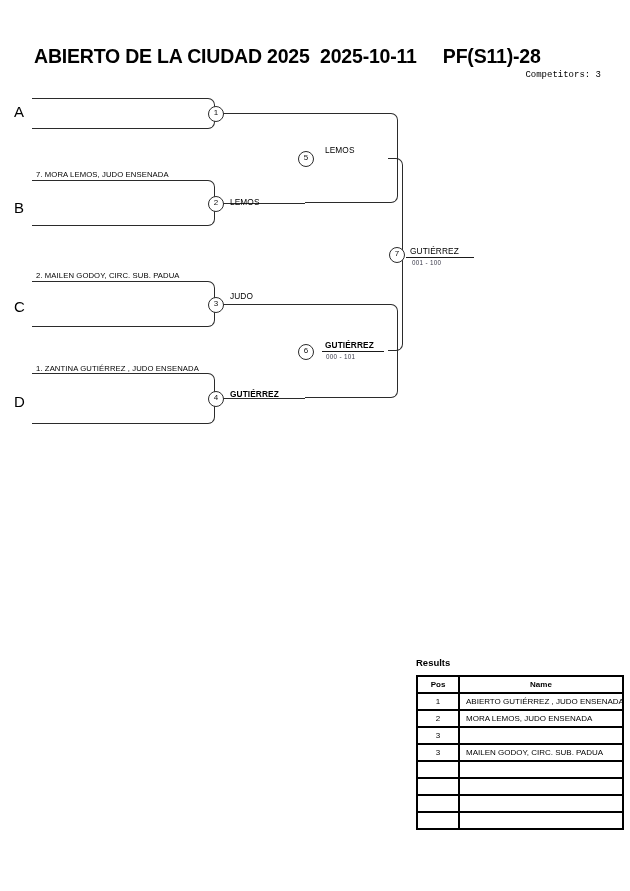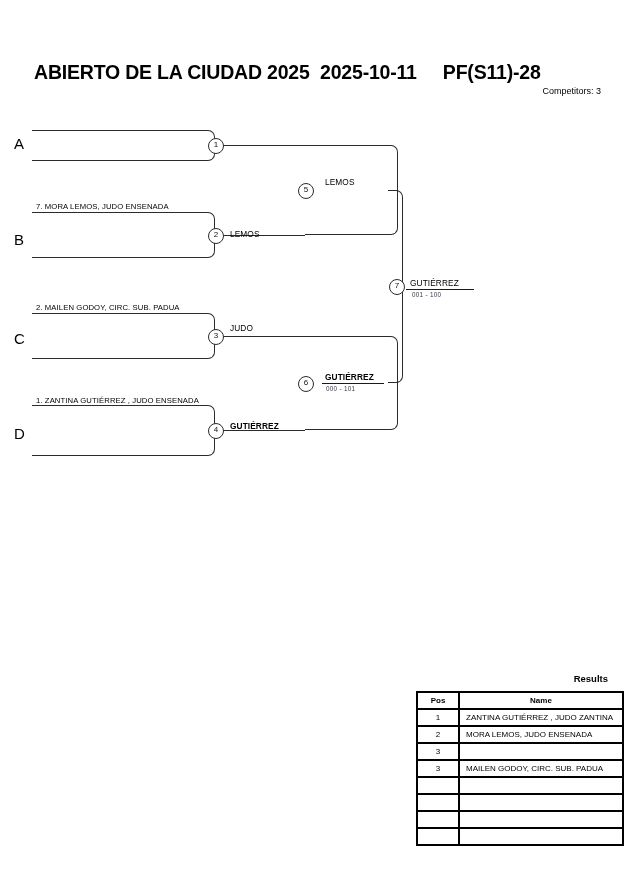--- a/index.html
+++ b/index.html
@@ -8,38 +8,39 @@
     background: #ffffff;
   }
   body {
     width: 630px;
     height: 891px;
     position: relative;
     font-family: "Liberation Sans", sans-serif;
     color: #000000;
     overflow: hidden;
   }
-  .abs { position: absolute; margin-top: 16px; }
+  .abs { position: absolute; }
 
   
   #header-title {
     left: 34px;
     top: 45px;
     font-size: 19.5px;
     font-weight: bold;
     letter-spacing: -0.2px;
     white-space: pre;
   }
   #competitors-label {
     left: 429px;
     top: 70px;
     width: 172px;
     text-align: right;
     font-size: 9px;
     white-space: pre;
+    font-family: Liberation Mono, monospace;
   }
 
   
   .seed-letter {
     font-size: 15px;
     line-height: 1;
   }
   
   .pair {
     box-sizing: border-box;
@@ -93,21 +94,21 @@
   .underline-rule {
     border-bottom: 1.1px solid #1a1a1a;
     height: 0;
   }
 
   
   #results-title {
     left: 416px;
     top: 657px;
     width: 192px;
-    text-align: right;
+    text-align: left;
     font-size: 9.5px;
     font-weight: bold;
   }
   #results-table {
     left: 416px;
     top: 675px;
     width: 190px;
     border-collapse: collapse;
     border: 1.6px solid #000;
     table-layout: fixed;
@@ -199,21 +200,21 @@
 <table class="abs" id="results-table">
   <thead>
     <tr>
       <th class="col-pos">Pos</th>
       <th class="col-name">Name</th>
     </tr>
   </thead>
   <tbody>
     <tr>
       <td class="col-pos">1</td>
-      <td class="col-name">ZANTINA GUTIÉRREZ , JUDO ZANTINA</td>
+      <td class="col-name">ABIERTO GUTIÉRREZ , JUDO ENSENADA</td>
     </tr>
     <tr>
       <td class="col-pos">2</td>
       <td class="col-name">MORA LEMOS, JUDO ENSENADA</td>
     </tr>
     <tr>
       <td class="col-pos">3</td>
       <td class="col-name"></td>
     </tr>
     <tr>

